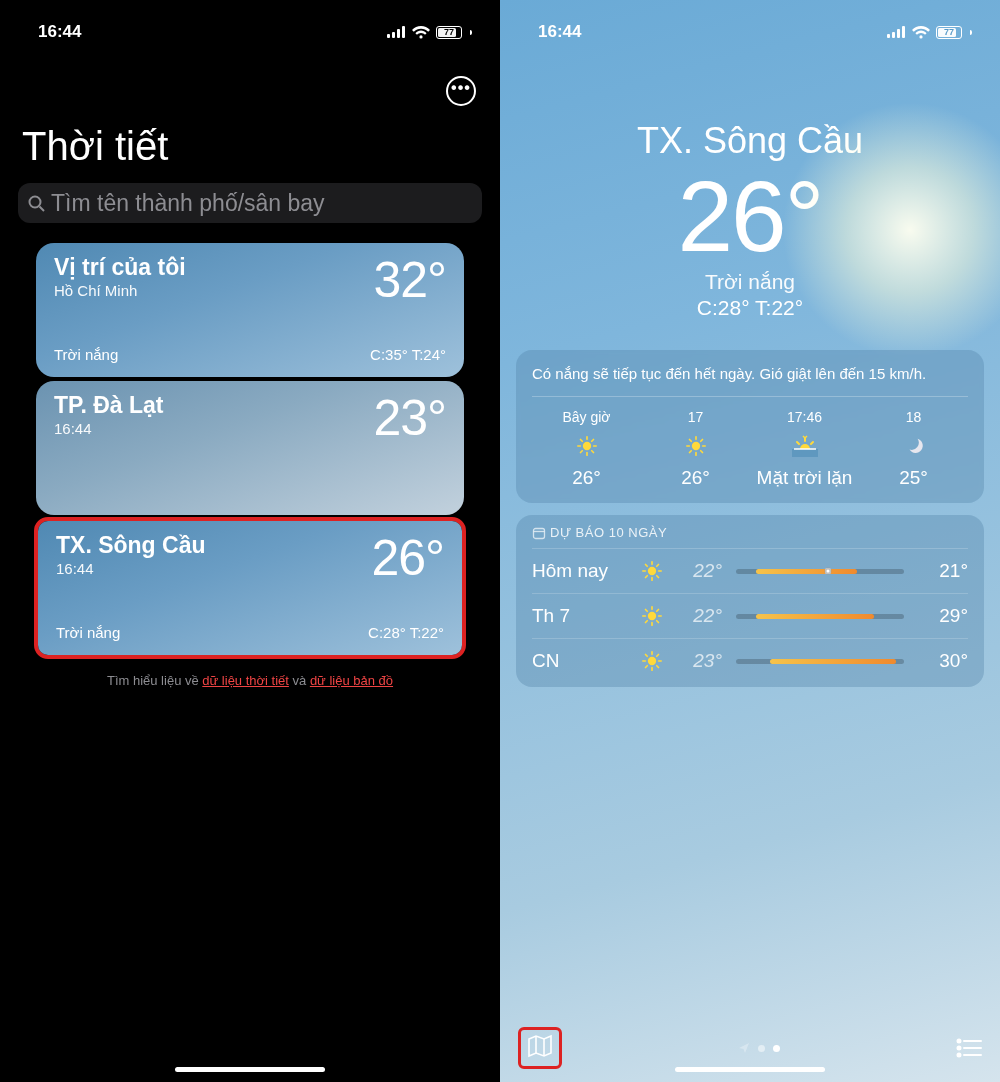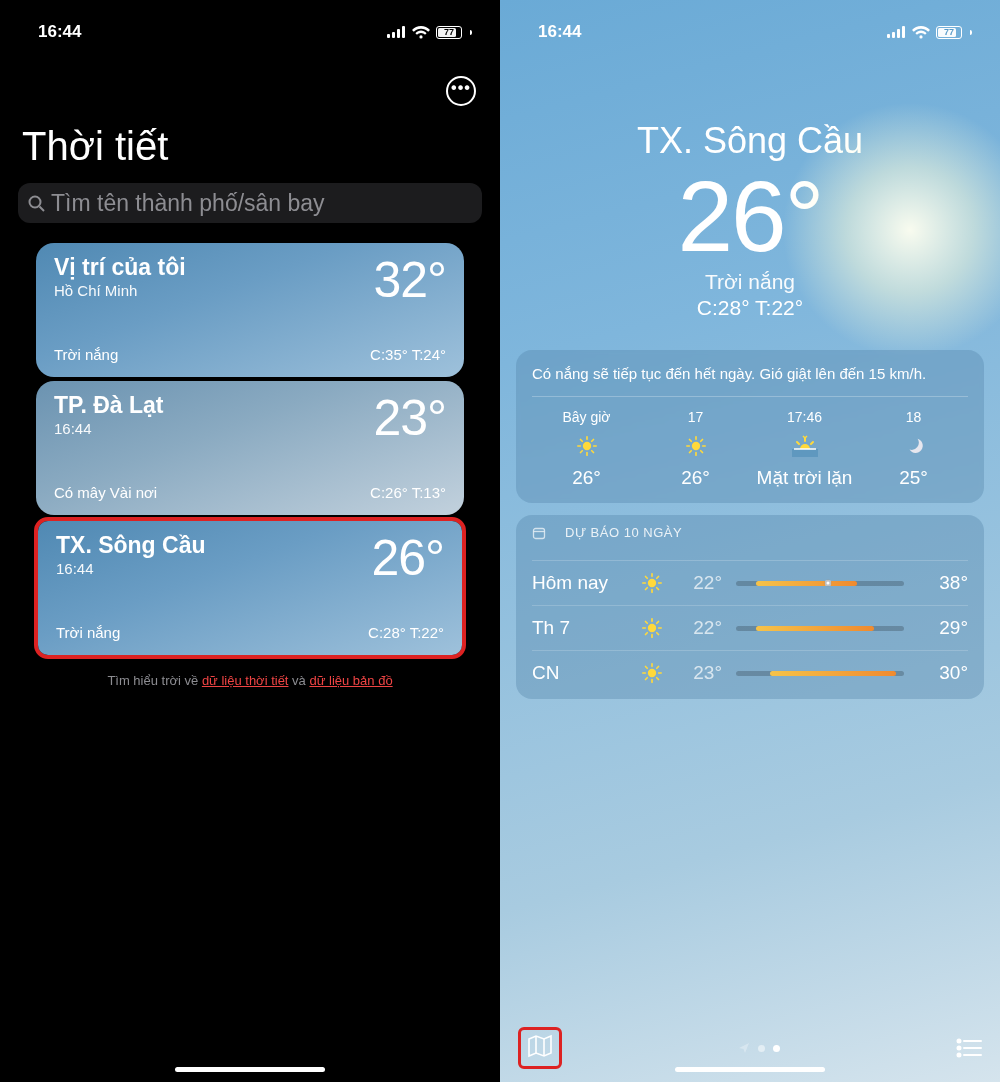--- a/index.html
+++ b/index.html
@@ -59,26 +59,26 @@
 
   .panel { margin:10px 16px 0; background:rgba(80,130,165,0.35); border-radius:16px; padding:14px 16px; color:#fff; backdrop-filter:blur(2px); }
   .panel .summary { font-size:15px; line-height:1.35; padding-bottom:12px; border-bottom:1px solid rgba(255,255,255,0.25); }
   .hourly { display:flex; justify-content:space-between; padding-top:12px; }
   .hour { flex:1; display:flex; flex-direction:column; align-items:center; gap:10px; font-size:15px; }
   .hour .t { font-size:14px; }
   .hour .ic { height:22px; display:flex; align-items:center; }
   .hour .v { font-size:19px; }
 
   .daily-panel { margin:12px 16px 0; background:rgba(80,130,165,0.35); border-radius:16px; padding:10px 16px 4px; color:#fff; }
-  .daily-title { display:flex; align-items:center; gap:19px; font-size:13px; letter-spacing:0.5px; opacity:0.85; padding-bottom:20px; border-bottom:1px solid rgba(255,255,255,0.22); }
+  .daily-title { display:flex; align-items:center; gap:4px; font-size:13px; letter-spacing:0.5px; opacity:0.85; padding-bottom:8px; border-bottom:1px solid rgba(255,255,255,0.22); }
   .day-row { display:flex; align-items:center; padding:11px 0; border-bottom:1px solid rgba(255,255,255,0.18); font-size:19px; }
   .day-row:last-child { border-bottom:none; }
   .day-row .dn { width:100px; }
   .day-row .di { width:40px; display:flex; justify-content:center; }
-  .day-row .lo { width:50px; text-align:right; opacity:0.7; }
+  .day-row .lo { width:50px; text-align:right; opacity:0.7;font-style:italic; }
   .day-row .bar { flex:1; margin:0 14px; height:5px; background:rgba(0,0,0,0.2); border-radius:3px; position:relative; }
   .day-row .bar-fill { position:absolute; top:0; bottom:0; border-radius:3px; background:linear-gradient(90deg,#f6c34a,#f08a2e); }
   .day-row .bar-dot { position:absolute; top:50%; transform:translate(-50%,-50%); width:7px; height:7px; background:#fff; border:2px solid rgba(0,0,0,0.25); border-radius:50%; }
   .day-row .hi { width:50px; text-align:right; }
 
   .bottom-bar { position:absolute; bottom:0; left:0; right:0; height:56px; display:flex; align-items:center; justify-content:space-between; padding:0 18px 12px; color:#fff; }
   .map-box { border:3px solid #d22; border-radius:6px; padding:4px 6px; }
   .pager { display:flex; gap:8px; align-items:center; font-size:11px; }
   .pager .dot { width:7px; height:7px; border-radius:50%; background:rgba(255,255,255,0.5); }
   .pager .dot.active { background:#fff; }
@@ -146,45 +146,41 @@
     </div>
 
     <div class="city-card card-cloudy">
       <div class="card-top">
         <div class="card-top-left">
           <div class="name">TP. Đà Lạt</div>
           <div class="sub">16:44</div>
         </div>
         <div class="card-temp">23°</div>
       </div>
-      <div class="card-bottom">
-        <span>Có mây Vài nơi</span>
-        <span>C:26°  T:13°</span>
-      </div>
     </div>
 
     <div class="highlight">
       <div class="city-card card-sunny">
         <div class="card-top">
           <div class="card-top-left">
             <div class="name">TX. Sông Cầu</div>
             <div class="sub">16:44</div>
           </div>
           <div class="card-temp">26°</div>
         </div>
         <div class="card-bottom">
           <span>Trời nắng</span>
           <span>C:28°  T:22°</span>
         </div>
       </div>
     </div>
   </div>
 
   <div class="footer-note">
-    <span>Tìm hiểu trời về </span><span class="u">dữ liệu thời tiết</span><span> và </span><span class="u">dữ liệu bản đồ</span>
+    <span>Tìm hiểu liệu về </span><span class="u">dữ liệu thời tiết</span><span> và </span><span class="u">dữ liệu bản đồ</span>
   </div>
 
   <div class="home-indicator"></div>
 </div>
 
 <div class="phone phone-right">
   <div class="status-bar">
     <span>16:44</span>
     <div class="status-icons">
       <svg width="19" height="12" viewBox="0 0 19 12" fill="currentColor">
@@ -308,21 +304,21 @@
                 <line x1="4.2" y1="19.8" x2="6.3" y2="17.7"></line>
                 <line x1="17.7" y1="6.3" x2="19.8" y2="4.2"></line>
               </g>
             </svg>
           </div>
           <div class="lo">22°</div>
           <div class="bar">
             <div class="bar-fill" style="left:12%;width:60%"></div>
             <div class="bar-dot" style="left:55%"></div>
           </div>
-          <div class="hi">38°</div>
+          <div class="hi">21°</div>
         </div>
         <div class="day-row">
           <div class="dn">Th 7</div>
           <div class="di">
             <svg class="sun-ico" viewBox="0 0 24 24" fill="#ffd93b">
               <circle cx="12" cy="12" r="5"></circle>
               <g stroke="#ffd93b" stroke-width="2" stroke-linecap="round">
                 <line x1="12" y1="1" x2="12" y2="4"></line>
                 <line x1="12" y1="20" x2="12" y2="23"></line>
                 <line x1="1" y1="12" x2="4" y2="12"></line>

